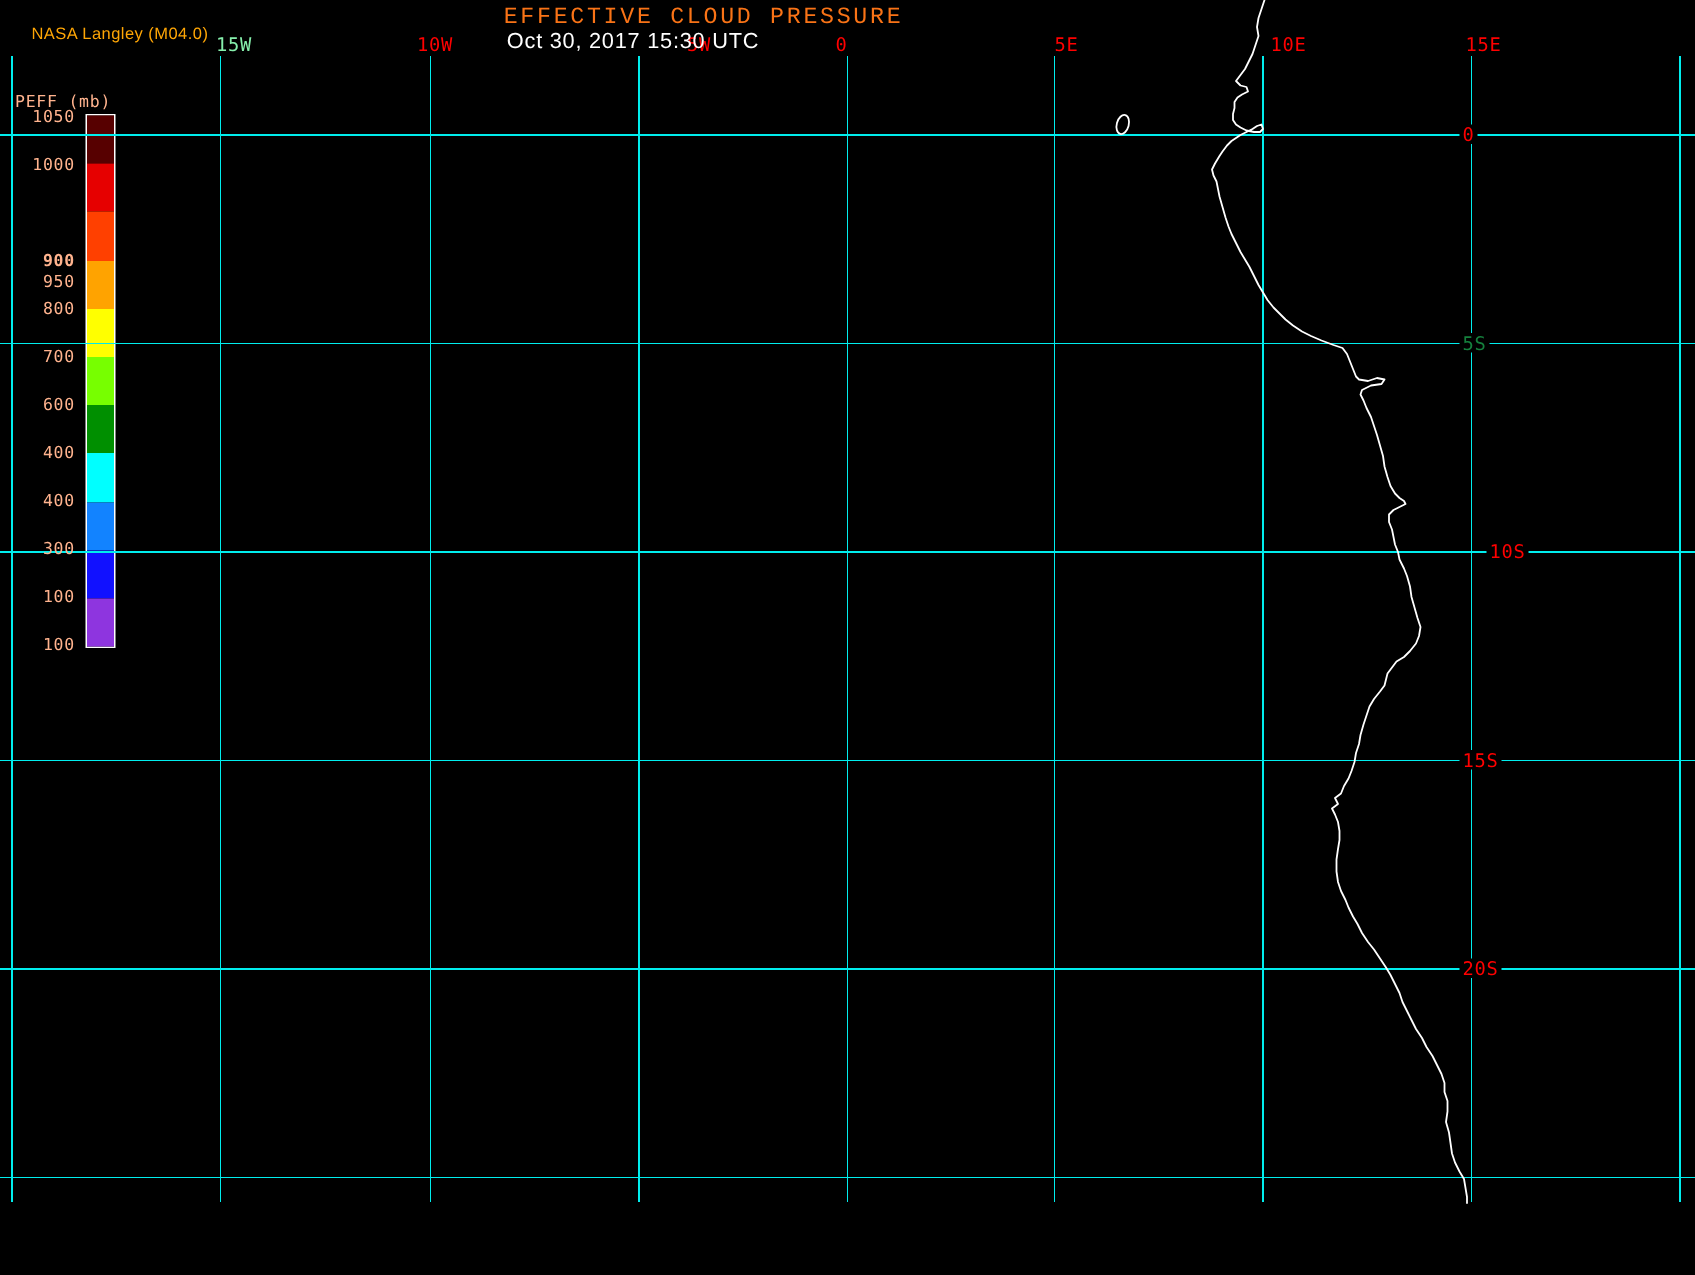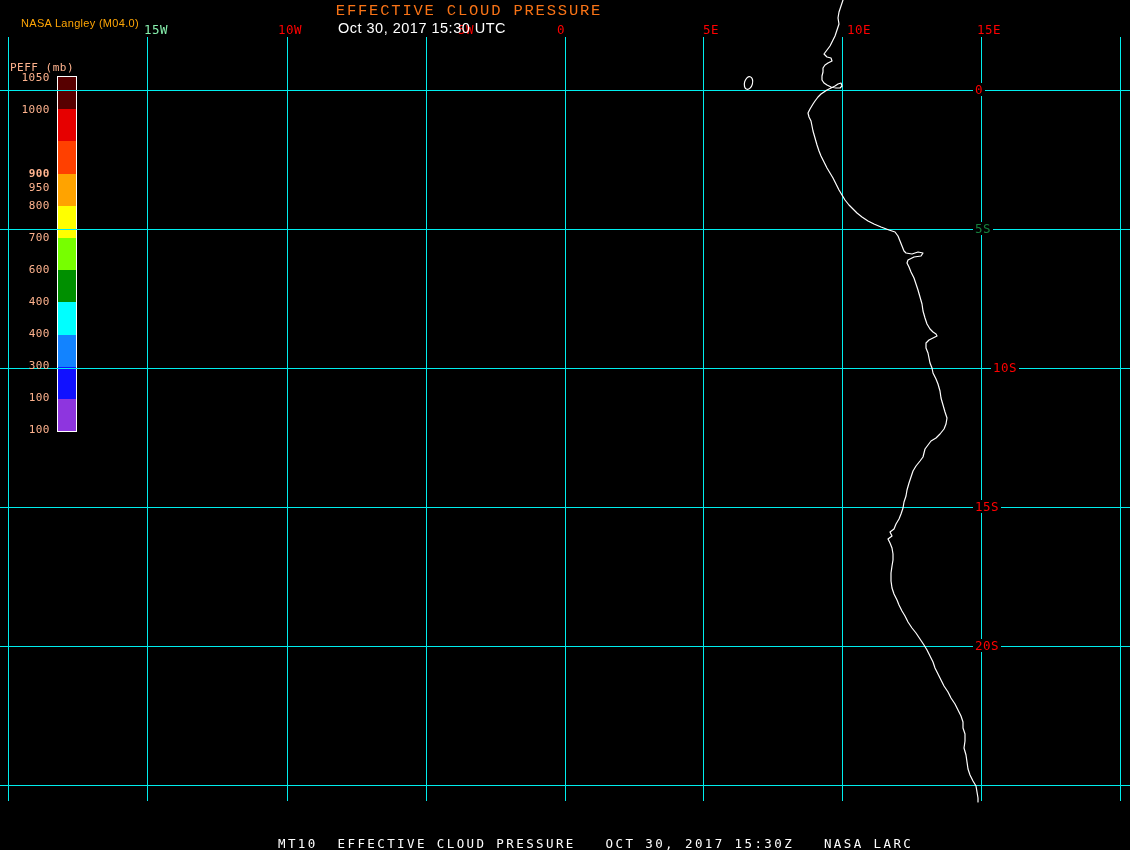--- a/index.html
+++ b/index.html
@@ -138,14 +138,13 @@
       <div class="lon-label" style="left: 836px; color: rgb(255, 0, 0); padding-left: 11px;">10E</div>
       <div class="lon-label" style="left: 977px; color: rgb(255, 0, 0);">15E</div>
     </div>
   <div id="lat-labels">
       <div class="lat-label" style="left: 973px; top: 83px; color: rgb(255, 0, 0);">0</div>
       <div class="lat-label" style="left: 973px; top: 222px; color: #15803d;">5S</div>
       <div class="lat-label" style="left: 973px; top: 361px; color: rgb(255, 0, 0); margin-left: 18px;">10S</div>
       <div class="lat-label" style="left: 973px; top: 500px; color: rgb(255, 0, 0);">15S</div>
       <div class="lat-label" style="left: 973px; top: 639px; color: rgb(255, 0, 0);">20S</div>
     </div>
-  <div class="caption">MT10  EFFECTIVE CLOUD PRESSURE   OCT 30, 2017 15:30Z   NASA LARC</div>
 </div>
 
 </body></html>

